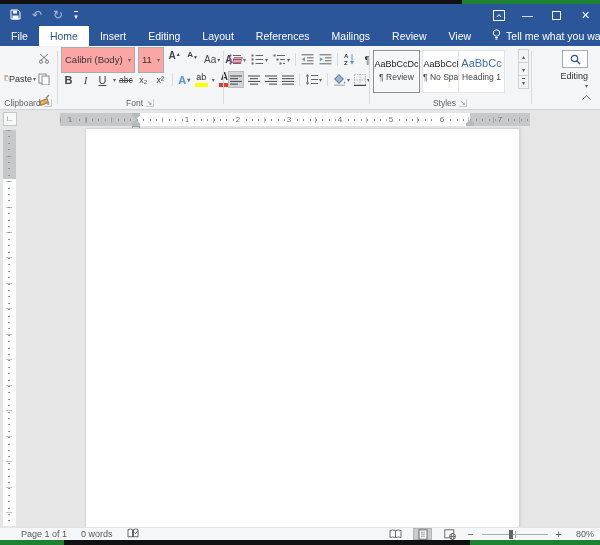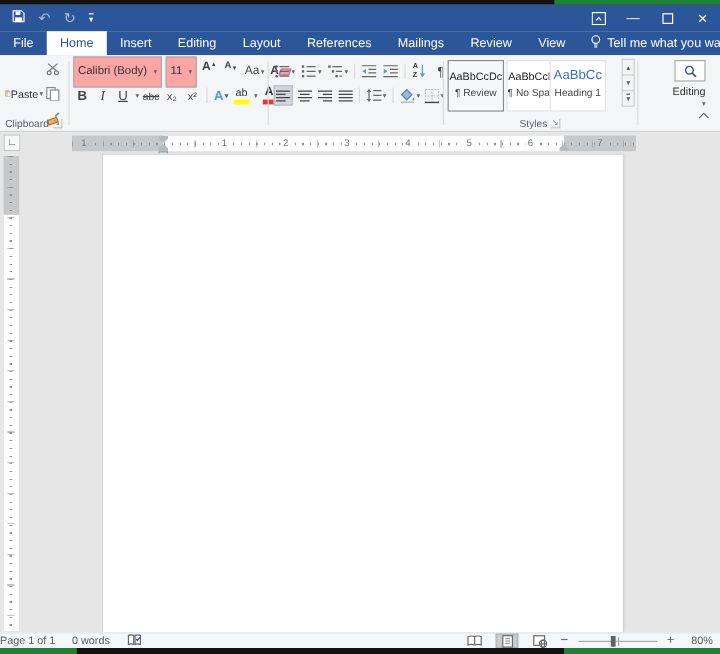--- a/index.html
+++ b/index.html
@@ -100,21 +100,21 @@
   .vruler{position:absolute;left:3px;top:130px;width:13px;height:396px;background:#c6c8ca}
   .vruler .white{position:absolute;left:0;top:49px;width:13px;bottom:0;background:#fff}
   .vticks{position:absolute;left:5px;top:0;width:2px;height:100%;background:repeating-linear-gradient(to bottom,#8f9193 0 1px,transparent 1px 6.4px)}
   .vticks2{position:absolute;left:3px;top:0;width:6px;height:100%;background:repeating-linear-gradient(to bottom,#8f9193 0 1px,transparent 1px 25.5px);opacity:.55}
 
   
   .page{position:absolute;left:85px;top:128px;width:435px;height:399px;background:#fff;border:1px solid #d5d5d5;border-bottom:none;box-shadow:1px 0 2px rgba(0,0,0,.08)}
 
   
   .statusbar{position:absolute;left:0;top:527px;width:600px;height:13px;background:#f6f7f8;border-top:1px solid #e3e4e5;font-size:9px;color:#565a5e;display:flex;align-items:center}
-  .sb-left{display:flex;align-items:center;gap:14px;padding-left:0}
+  .sb-left{display:flex;align-items:center;gap:14px;padding-left:21px}
   .sb-right{margin-left:auto;display:flex;align-items:center;gap:8px;padding-right:6px}
   .view-btn{width:19px;height:12px;display:flex;align-items:center;justify-content:center}
   .view-btn.sel{background:#c9cbcd;border:1px solid #b2b4b6}
   .zoom-minus,.zoom-plus{font-size:11px;color:#565a5e;line-height:1}
   .ztrack{position:relative;width:66px;height:11px}
   .ztrack .line{position:absolute;left:0;top:5px;width:100%;height:1px;background:#a7a9ab}
   .ztrack .notch{position:absolute;left:33px;top:2px;width:1px;height:7px;background:#a7a9ab}
   .ztrack .thumb{position:absolute;left:27px;top:1px;width:4px;height:9px;background:#5f6periodo365} 
   .ztrack .thumb{background:#5f6365}
   .zoom-pct{min-width:24px;text-align:right}
@@ -266,20 +266,24 @@
             <span><span>ab</span></span>
             <span class="bar"></span>
           </span>
         <span class="dd">▾</span>
         <span class="rbtn fc">
             <b>A</b>
             <span class="bar"></span>
           </span>
         <span class="dd">▾</span>
       </div>
+      <div class="grp-label">
+        <span>Font</span>
+        <span class="launcher">↘</span>
+      </div>
     </div>
     <div class="vsep" style="left:223px"></div>
 
     <div class="grp" style="left:224px;width:144px">
       <div class="row1" style="left:4px;gap:3px">
         <span class="rbtn">
           <svg width="13" height="11" viewBox="0 0 13 11">
               <circle cx="1.5" cy="1.5" r="1.1" fill="#7a4fa0"></circle>
               <circle cx="1.5" cy="5.5" r="1.1" fill="#7a4fa0"></circle>
               <circle cx="1.5" cy="9.5" r="1.1" fill="#7a4fa0"></circle>

